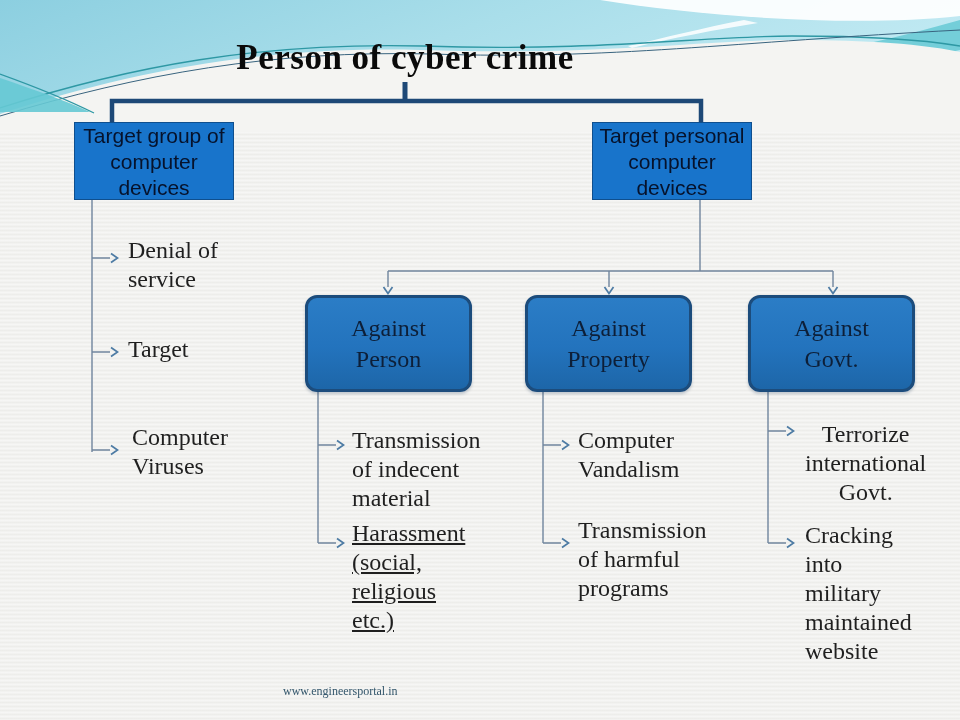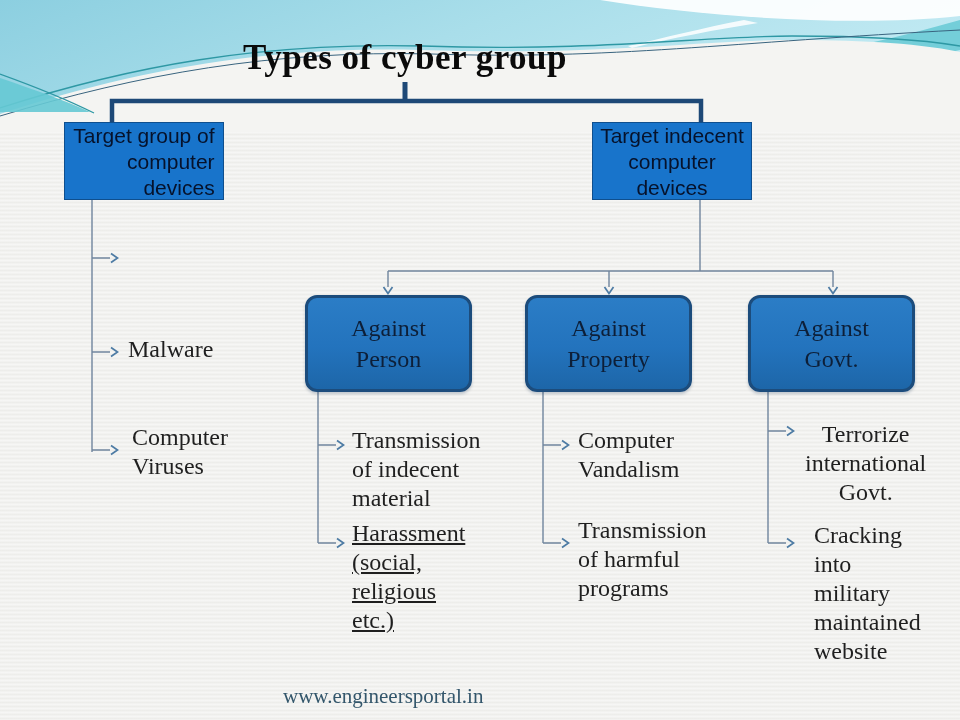--- a/index.html
+++ b/index.html
@@ -21,21 +21,21 @@
     font-size:35px;color:#0a0a0a;letter-spacing:.5px;
   }
   .rect-node{
     position:absolute;z-index:2;width:160px;height:78px;
     background:#1874cb;border:1px solid #0f4f8e;box-sizing:border-box;
     display:flex;align-items:flex-start;justify-content:center;
     text-align:center;white-space:pre-line;
     font-family:"Liberation Sans", sans-serif;font-size:21px;line-height:26px;
     color:#06122b;
   }
-  .rect-left{left:64px;top:122px;text-align:right;}
+  .rect-left{left:74px;top:122px;}
   .rect-right{left:592px;top:122px;}
   .round-node{
     position:absolute;z-index:2;top:295px;width:167px;height:97px;
     background:linear-gradient(180deg,#2b7dc6 0%,#2373bd 55%,#1d66a8 100%);
     border:3px solid #1c4c7c;border-radius:12px;box-sizing:border-box;
     display:flex;align-items:center;justify-content:center;
     text-align:center;white-space:pre-line;
     font-family:"Liberation Serif", serif;font-size:24px;line-height:31px;
     color:#0d1f38;
     box-shadow:0 2px 3px rgba(30,60,90,.25);
@@ -49,24 +49,24 @@
     color:#1f1f1f;
   }
   .leaf-denial{left:128px;top:236px;}
   .leaf-malware{left:128px;top:335px;}
   .leaf-viruses{left:132px;top:423px;}
   .leaf-indecent{left:352px;top:426px;}
   .leaf-harassment{left:352px;top:519px;text-decoration:underline;}
   .leaf-vandalism{left:578px;top:426px;}
   .leaf-harmful{left:578px;top:516px;}
   .leaf-terrorize{left:805px;top:420px;text-align:center;}
-  .leaf-cracking{left:805px;top:521px;margin-left:9px;}
+  .leaf-cracking{left:805px;top:521px;}
   .footer-url{
     position:absolute;z-index:2;left:283px;top:684px;
-    font-family:"Liberation Serif", serif;font-size:21px;color:#33566b;
+    font-family:"Liberation Serif", serif;font-size:12px;color:#33566b;
   }
 </style>
 </head>
 <body>
 
 <div class="slide">
 
   <svg class="header-svg" width="960" height="132" viewBox="0 0 960 132" aria-hidden="true">
     <defs>
       <linearGradient id="sky" x1="0" y1="0" x2="1" y2="0.35">
@@ -114,37 +114,39 @@
       <path d="M787,538.5 L793.5,543 L787,547.5"></path>
     </g>
 
     <g fill="none" stroke="#4d7ba4" stroke-width="1.7">
       <path d="M383.5,287 L388,293.5 L392.5,287"></path>
       <path d="M604.5,287 L609,293.5 L613.5,287"></path>
       <path d="M828.5,287 L833,293.5 L837.5,287"></path>
     </g>
   </svg>
 
-  <h1 class="slide-title">Types of cyber group</h1>
+  <h1 class="slide-title">Person of cyber crime</h1>
 
   <div class="rect-node rect-left">Target group of
 computer
 devices</div>
-  <div class="rect-node rect-right">Target indecent
+  <div class="rect-node rect-right">Target personal
 computer
 devices</div>
 
   <div class="round-node round-person">Against
 Person</div>
   <div class="round-node round-property">Against
 Property</div>
   <div class="round-node round-govt">Against
 Govt.</div>
 
-  <div class="leaf leaf-malware">Malware</div>
+  <div class="leaf leaf-denial">Denial of
+service</div>
+  <div class="leaf leaf-malware">Target</div>
   <div class="leaf leaf-viruses">Computer
 Viruses</div>
 
   <div class="leaf leaf-indecent">Transmission
 of indecent
 material</div>
   <div class="leaf leaf-harassment">Harassment
 (social,
 religious
 etc.)</div>

